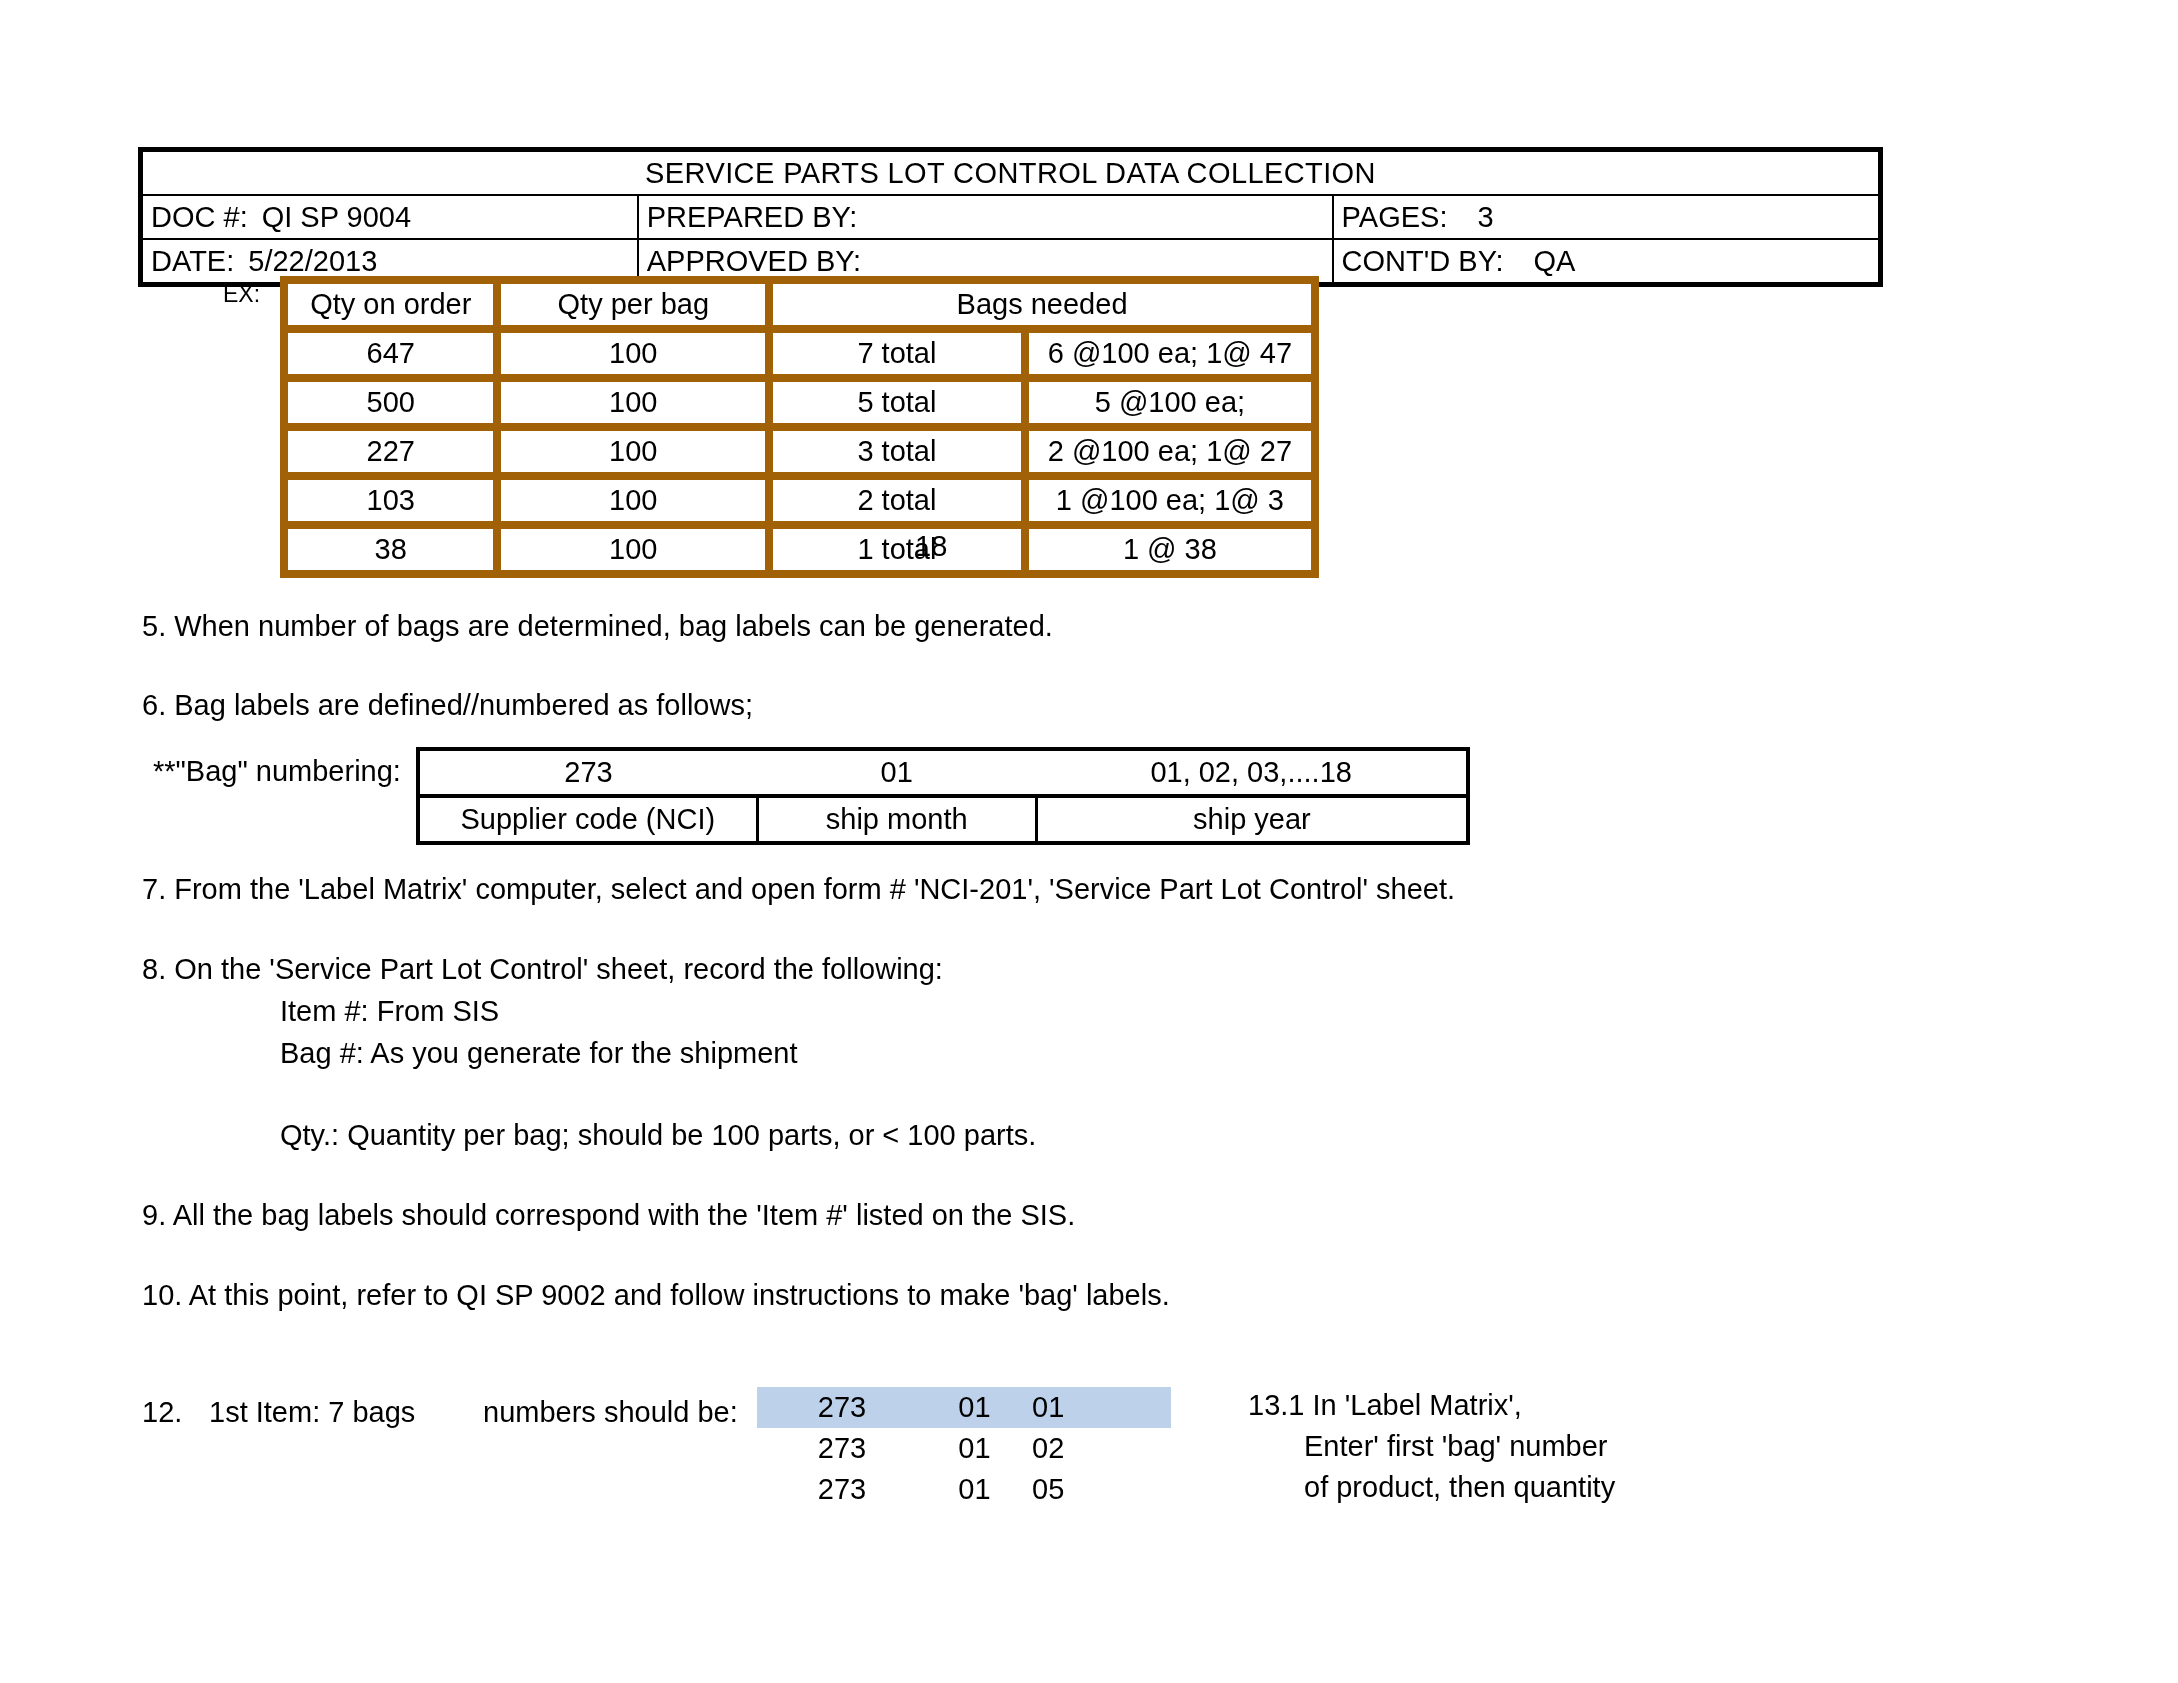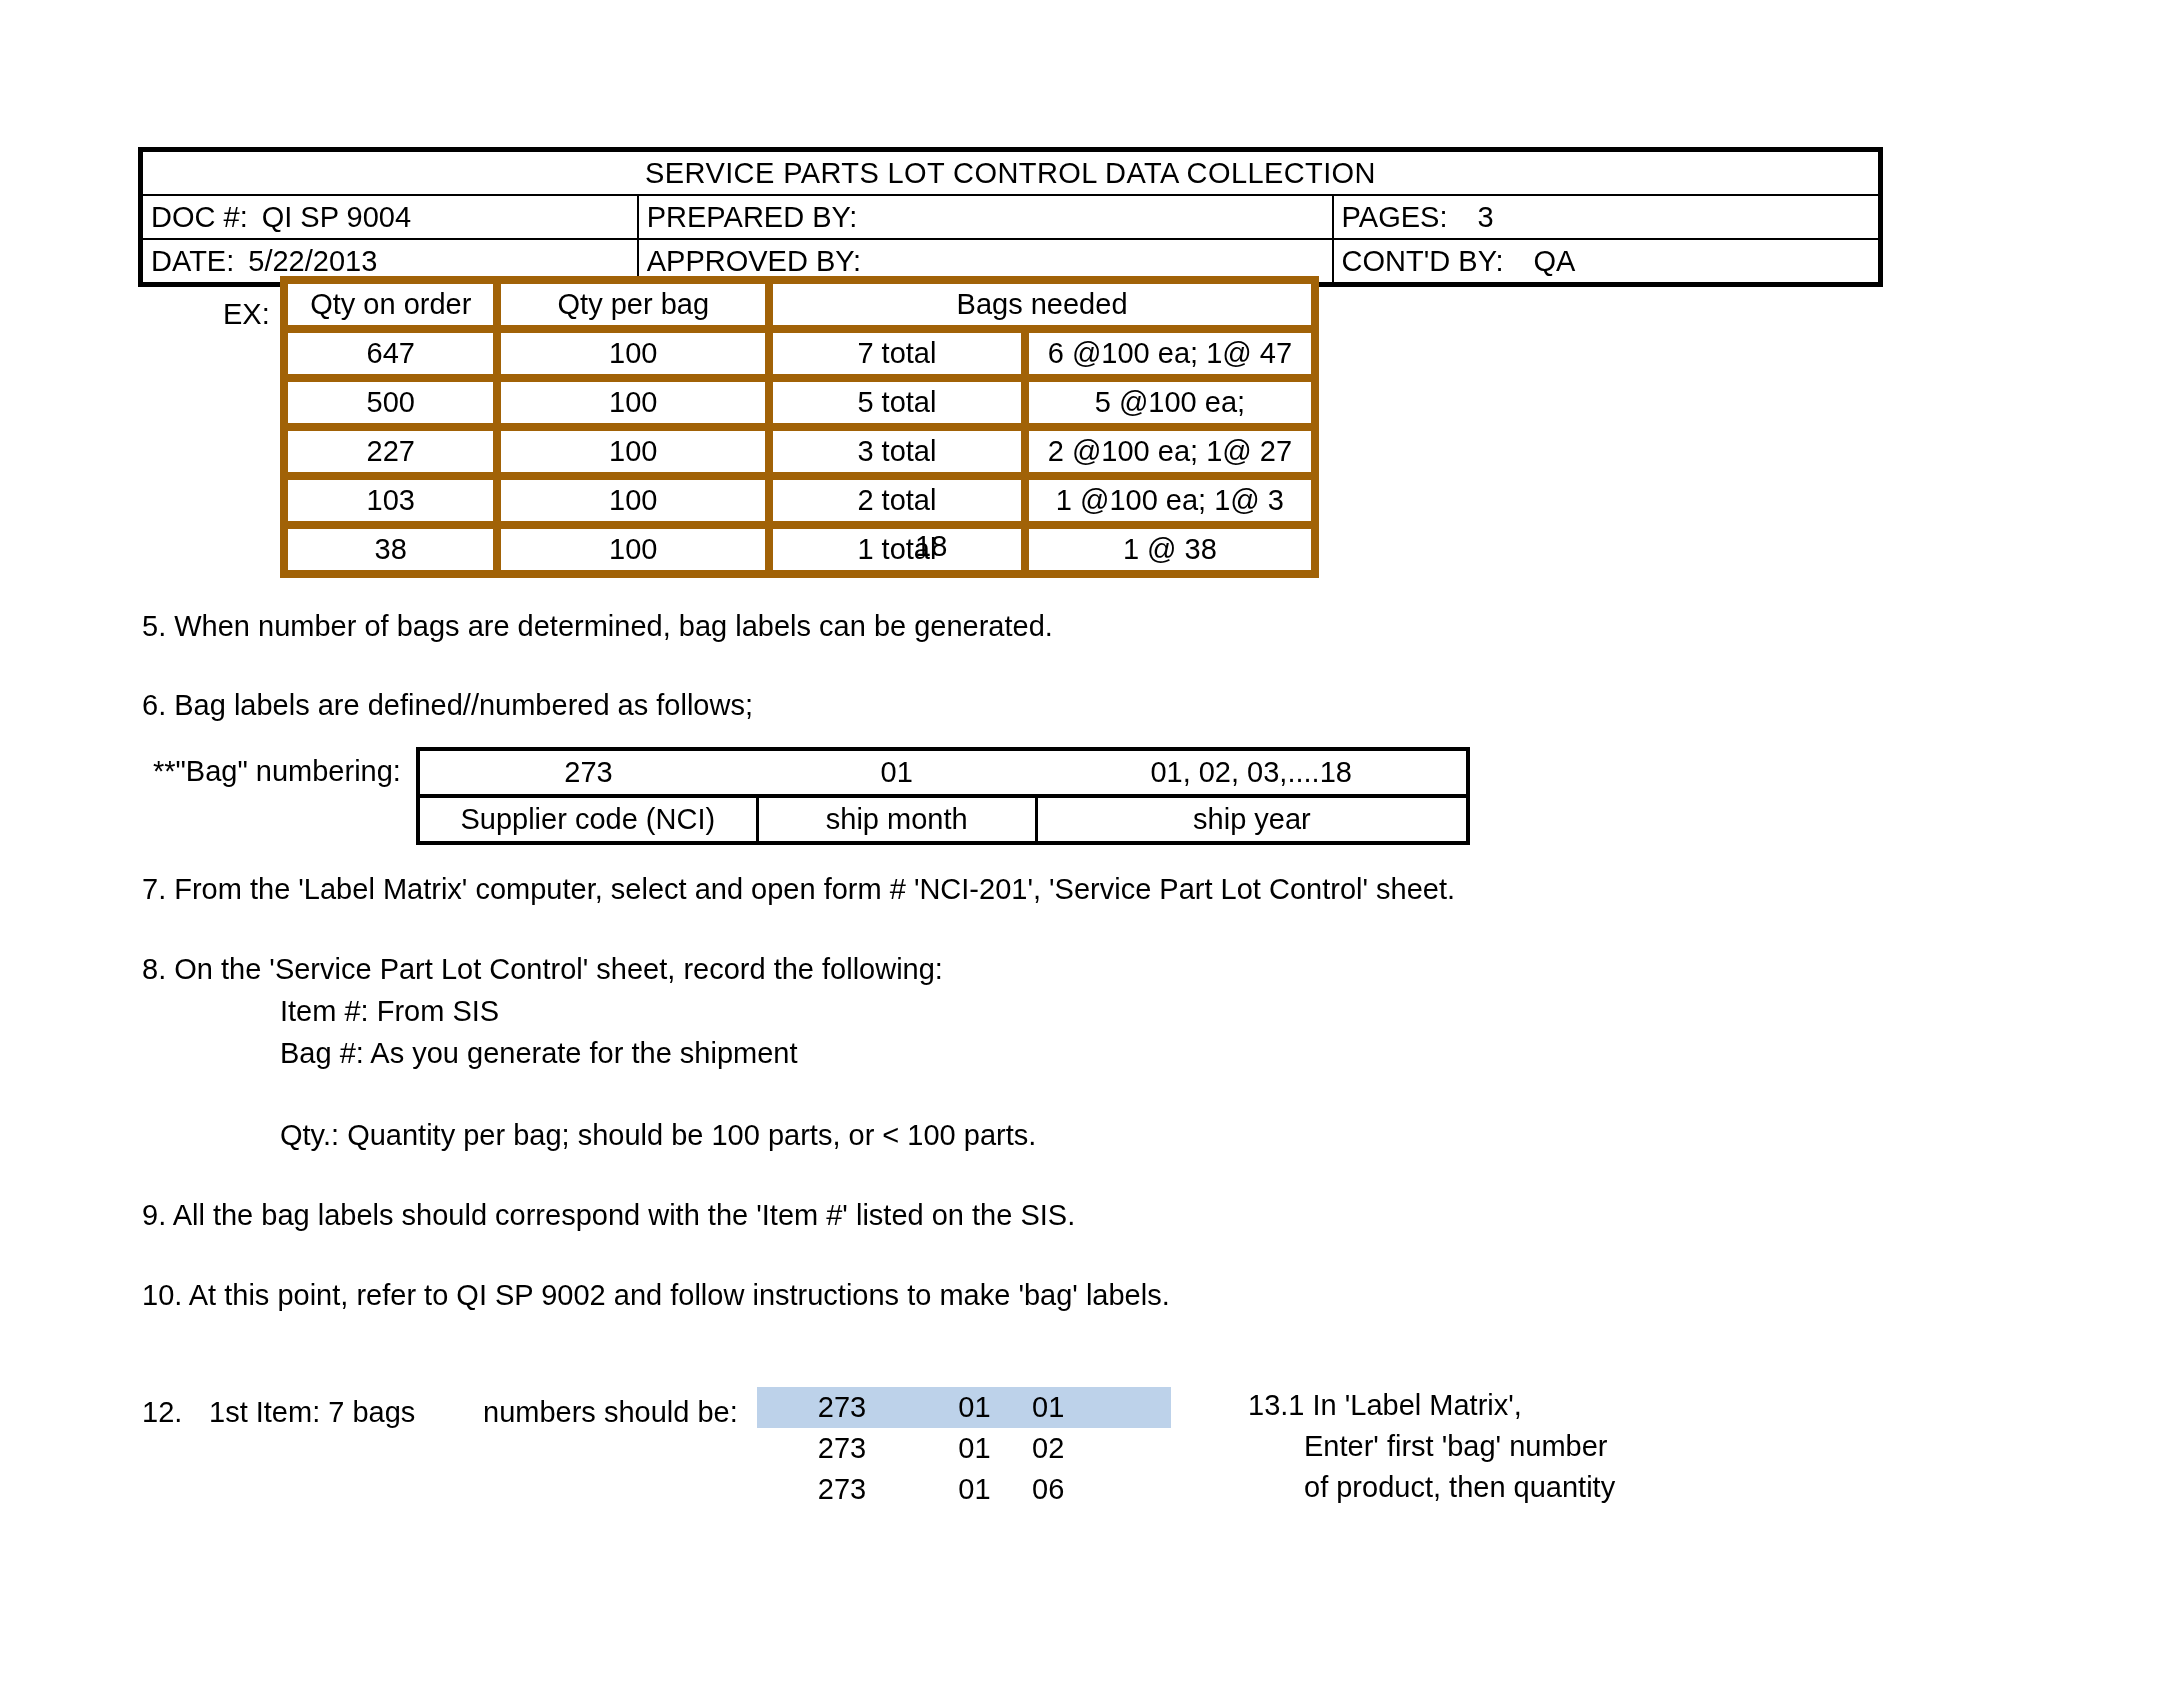--- a/index.html
+++ b/index.html
@@ -51,22 +51,22 @@
   .hdr-c1 { width: 490px; }
   .hdr-c2 { width: 703px; }
   .hdr-c3 { width: 545px; }
   .sp-sm { display:inline-block; width: 14px; }
   .sp-md { display:inline-block; width: 30px; }
 
   
   .ex-label {
     position: absolute;
     left: 223px;
-    top: 300px;
-    font-size: 29px;
+    top: 283px;
+    font-size: 23px;
     line-height: 1;
   }
   .ex-table {
     position: absolute;
     left: 280px;
     top: 276px;
     width: 1039px;
     border-collapse: collapse;
     border: 4px solid #000;
     background: #fff;
@@ -324,21 +324,21 @@
       <span class="num-cell c3">01</span>
     </div>
     <div class="num-row">
       <span class="num-cell c1">273</span>
       <span class="num-cell c2">01</span>
       <span class="num-cell c3">02</span>
     </div>
     <div class="num-row">
       <span class="num-cell c1">273</span>
       <span class="num-cell c2">01</span>
-      <span class="num-cell c3">06</span>
+      <span class="num-cell c3">05</span>
     </div>
   </div>
 
   <div class="right-block">
     <div class="rline">13.1 In 'Label Matrix',</div>
     <div class="rline indent">Enter' first 'bag' number</div>
     <div class="rline indent">of product, then quantity</div>
   </div>
 
 </div>

